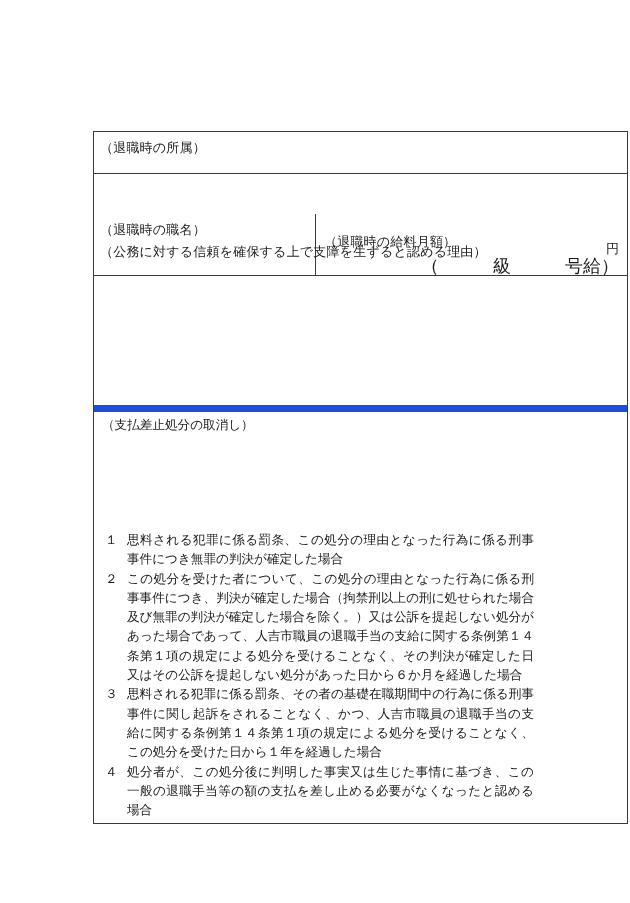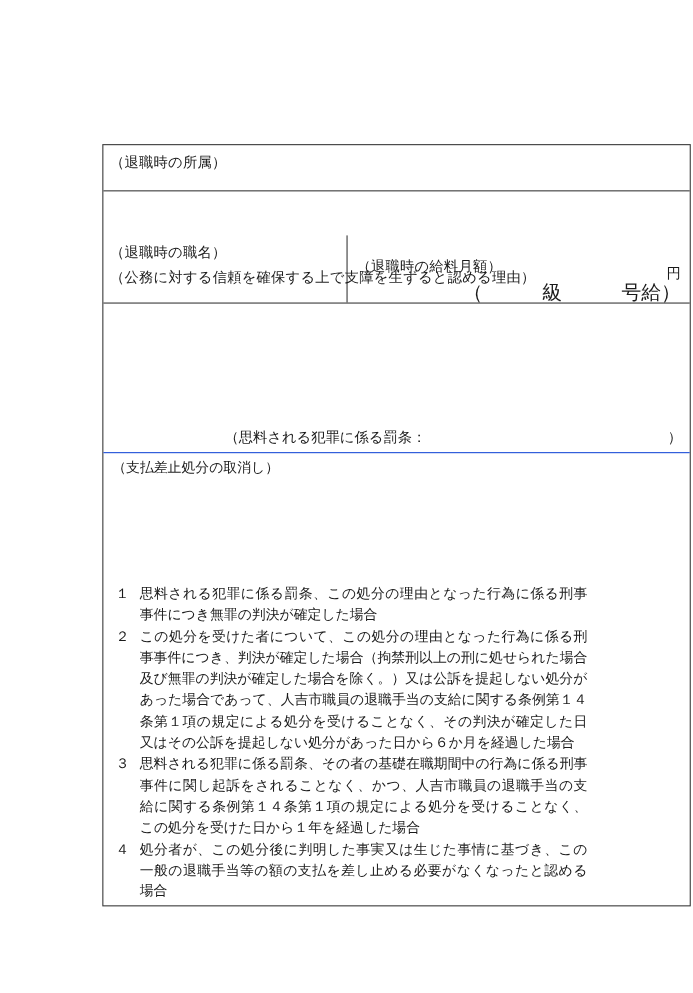--- a/index.html
+++ b/index.html
@@ -76,21 +76,21 @@
   .cell-right {
     flex: 1;
     box-sizing: border-box;
     position: relative;
   }
 
   
   .row-reason {
     top: 104px;
     height: 176px;
-    border-bottom: 1px solid #1d4ed8;
+    border-bottom: 7px solid #1d4ed8;
     position: absolute;
     left: 0;
     width: 100%;
     box-sizing: border-box;
   }
 
   
   .row-cancel {
     top: 280px;
     height: 411px;
@@ -214,25 +214,20 @@
       <div class="cell-right">
         <div class="field-caption cap-salary">（退職時の給料月額）</div>
         <div class="salary-yen">円</div>
         <div class="salary-grade">（　　　級　　　号給）</div>
       </div>
     </div>
 
     <div class="row-reason">
       <div class="field-caption cap-reason">（公務に対する信頼を確保する上で支障を生ずると認める理由）</div>
       <div class="field-value"></div>
-      <div class="penal-line">
-        <span>（思料される犯罪に係る罰条：</span>
-        <span></span>
-        <span class="penal-close">）</span>
-      </div>
     </div>
 
     <div class="row-cancel">
       <div class="cancel-heading">（支払差止処分の取消し）</div>
 
       <div class="clause-list">
         <div class="clause">
           <span class="clause-num">１</span>
           <span class="clause-text">思料される犯罪に係る罰条、この処分の理由となった行為に係る刑事事件につき無罪の判決が確定した場合</span>
         </div>

